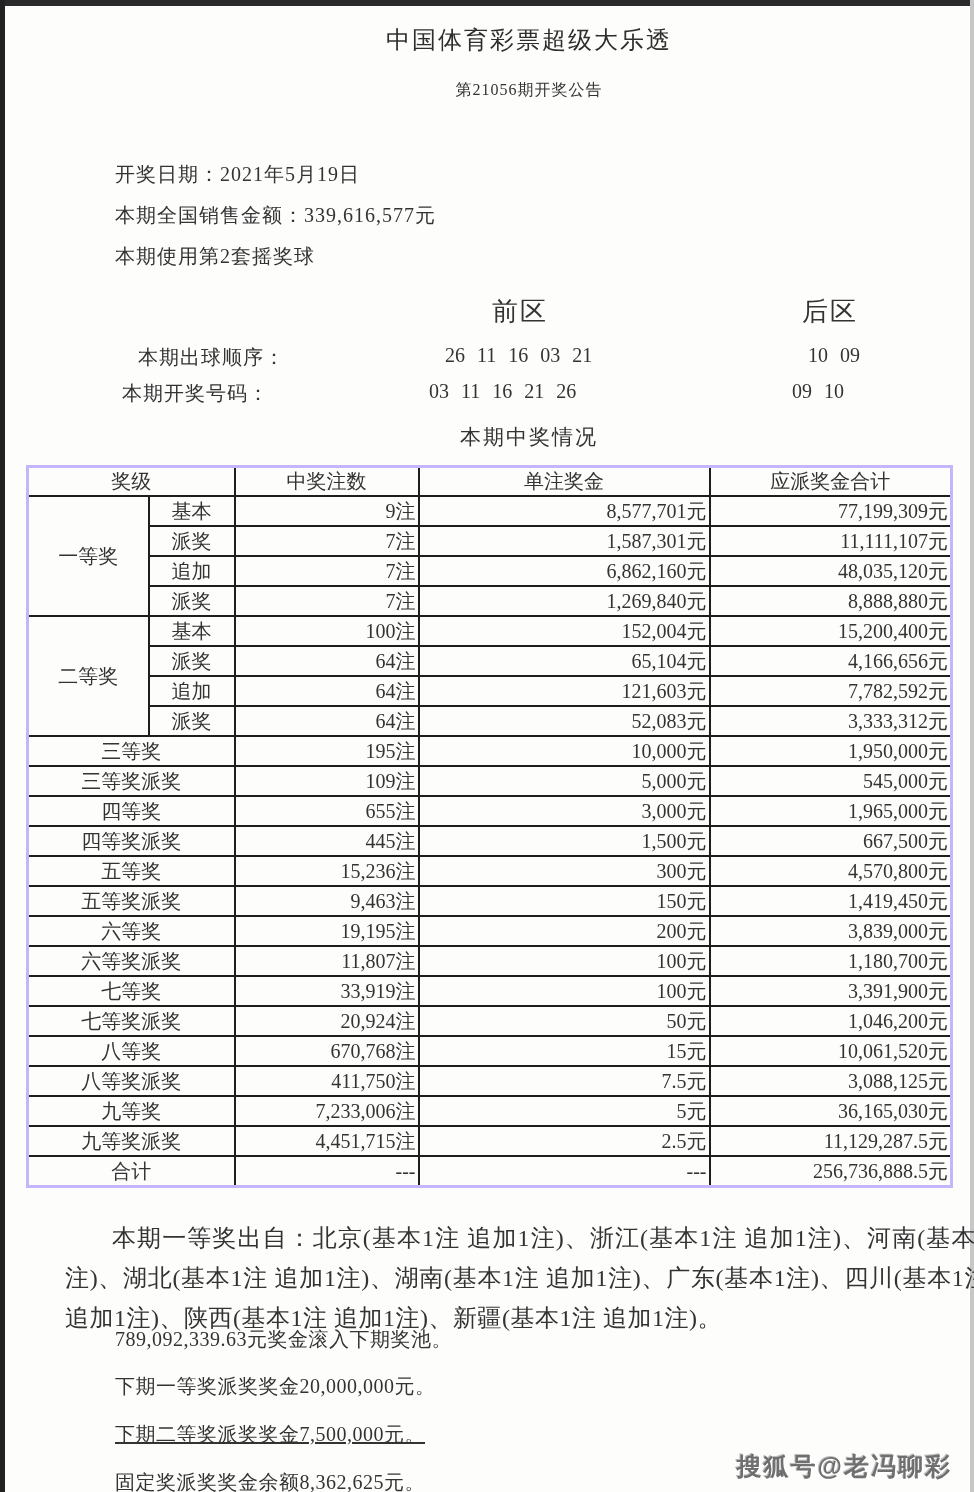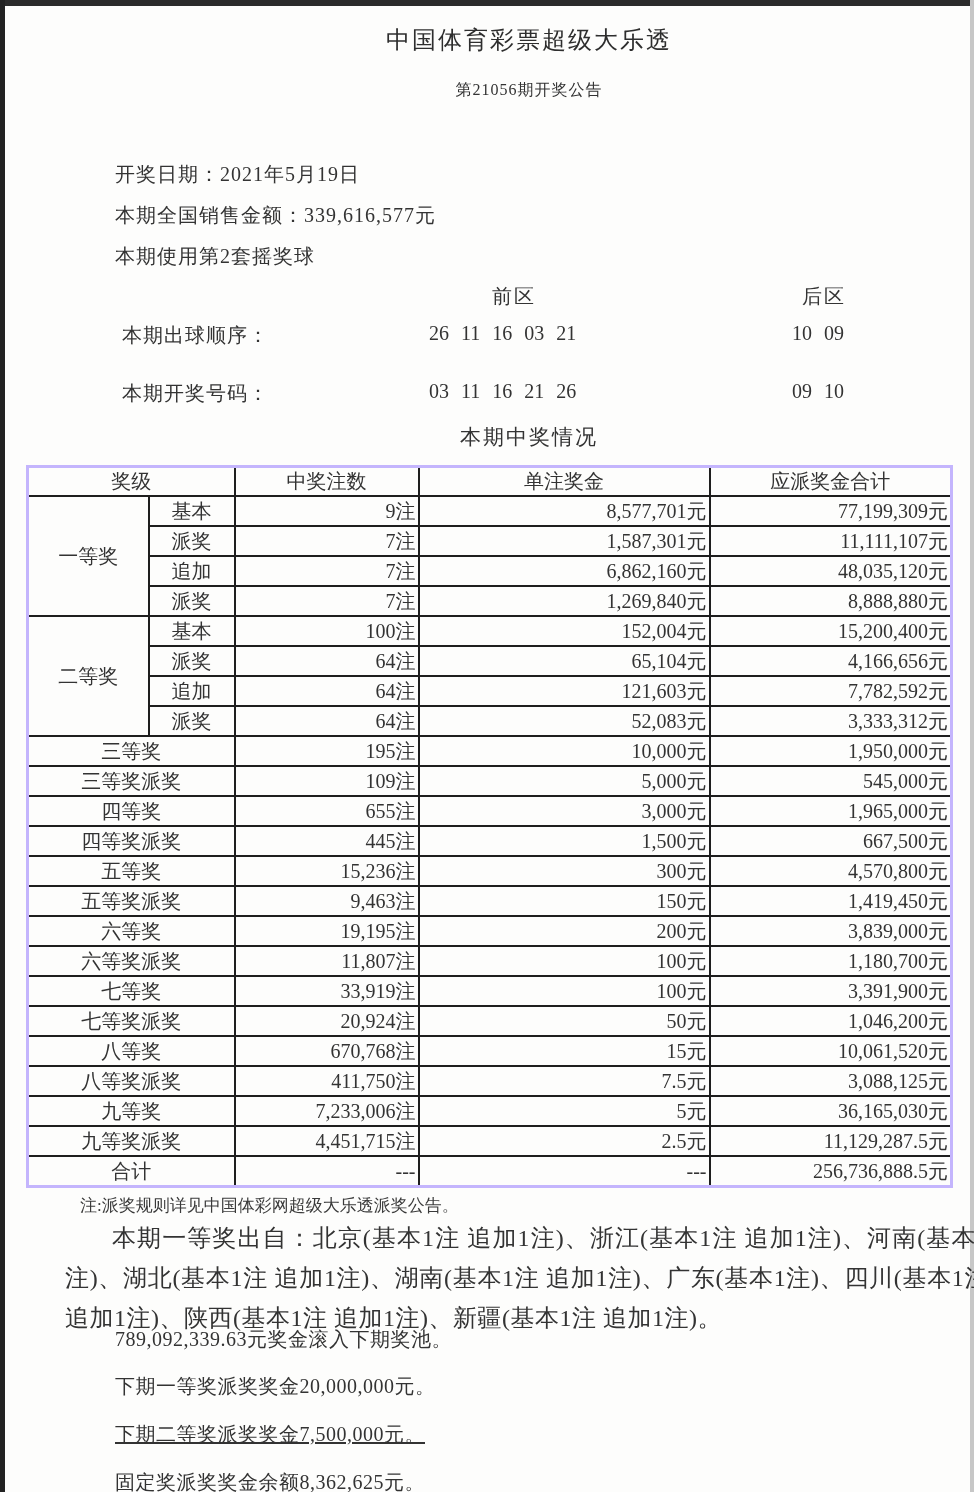--- a/index.html
+++ b/index.html
@@ -13,26 +13,26 @@
   }
   .scan-top{position:absolute;left:0;top:0;width:974px;height:6px;background:#2b2b2b;}
   .scan-left{position:absolute;left:0;top:0;width:5px;height:1492px;background:#222;}
   .scan-right{position:absolute;right:0;top:0;width:4px;height:1492px;background:#c7c7c7;}
   .abs{position:absolute;padding-left:42px;}
   .center{left:0;width:974px;text-align:center;}
   .doc-title{top:24px;font-size:24px;letter-spacing:2px;color:#2e2e2e;}
   .doc-subtitle{top:80px;font-size:16px;letter-spacing:1px;}
   .info{left:73px;font-size:20px;letter-spacing:1px;}
   .info1{top:161px;} .info2{top:202px;} .info3{top:243px;}
-  .zone{top:283px;font-size:20px;letter-spacing:2px;font-family:Liberation Mono, monospace;}
+  .zone{top:294px;font-size:26px;letter-spacing:2px;font-family:Liberation Mono, monospace;}
   .zone-front{left:450px;} .zone-back{left:760px;}
   .draw-label{left:80px;font-size:20px;letter-spacing:1px;}
   .draw-front{left:387px;font-size:20px;word-spacing:7px;}
   .draw-back{left:750px;font-size:20px;word-spacing:7px;}
-  .drow1{top:322px;} .drow2{top:380px;}
+  .drow1{top:344px;margin-left:16px;} .drow2{top:380px;}
   .table-title{top:423px;font-size:21px;letter-spacing:2px;}
   table.prize{
     position:absolute;left:26px;top:465px;
     border-collapse:collapse;table-layout:fixed;
     width:924px;
     font-size:20px;color:#333;
   }
   table.prize col.c1{width:121px;}
   table.prize col.c2{width:86px;}
   table.prize col.c3{width:184px;}
@@ -247,19 +247,19 @@
     </tr>
     <tr>
       <td class="lvl" colspan="2">合计</td>
       <td class="num">---</td>
       <td class="num">---</td>
       <td class="num">256,736,888.5元</td>
     </tr>
   </tbody>
     </table>
 
-  <div class="abs note">注:派奖规则详见中国体彩网超级大乐透派奖公告。</div>
   <div class="abs winners">本期一等奖出自：北京(基本1注 追加1注)、浙江(基本1注 追加1注)、河南(基本1注)、湖北(基本1注 追加1注)、湖南(基本1注 追加1注)、广东(基本1注)、四川(基本1注 追加1注)、陕西(基本1注 追加1注)、新疆(基本1注 追加1注)。</div>
   <div class="abs bline bl0">789,092,339.63元奖金滚入下期奖池。</div>
   <div class="abs bline bl1">下期一等奖派奖奖金20,000,000元。</div>
   <div class="abs bline bl2">下期二等奖派奖奖金7,500,000元。</div>
   <div class="abs bline bl3">固定奖派奖奖金余额8,362,625元。</div>
+  <div class="abs watermark">搜狐号@老冯聊彩</div>
 </div>
 
 </body></html>

